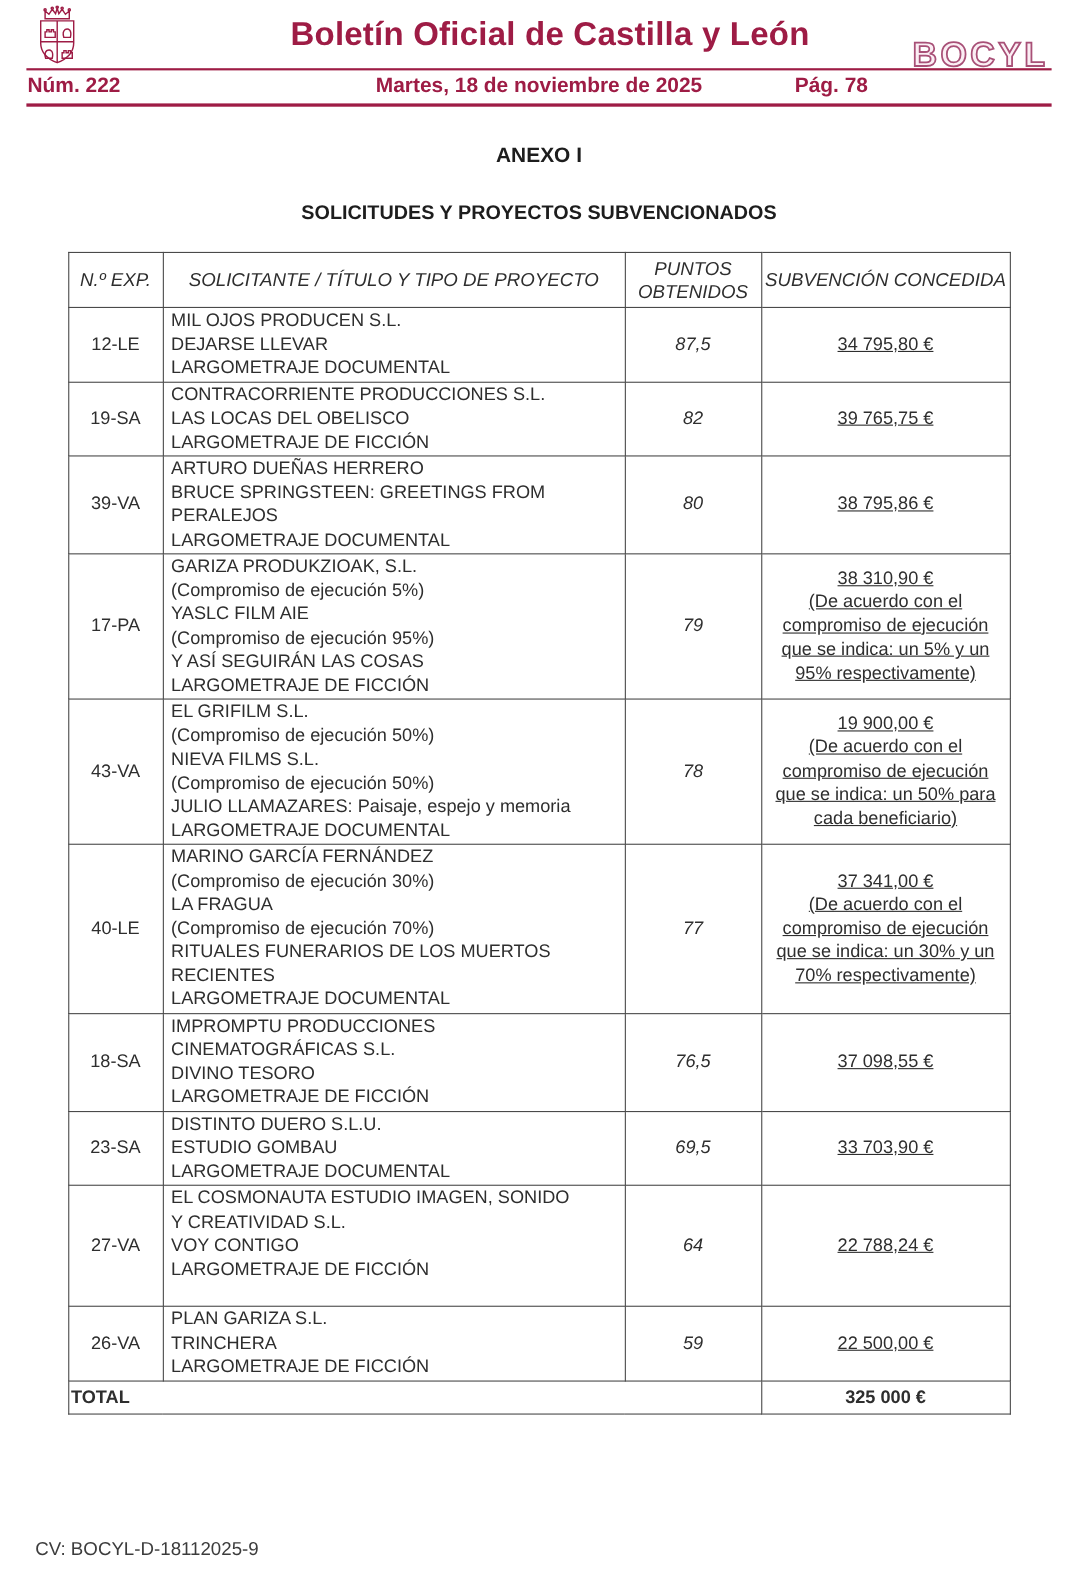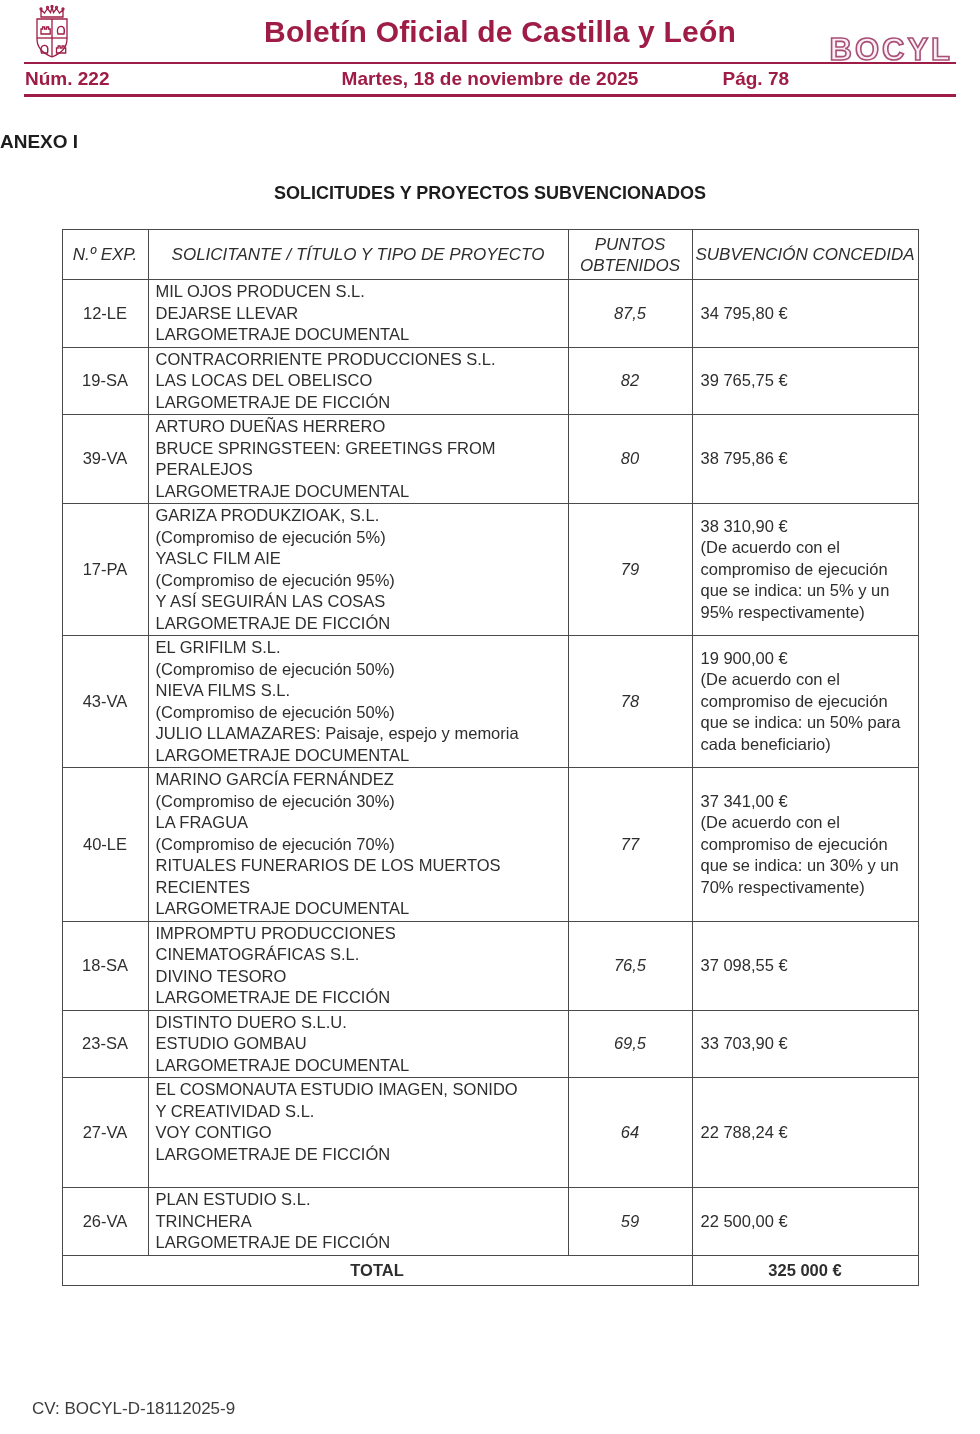--- a/index.html
+++ b/index.html
@@ -29,41 +29,41 @@
   .rule-top{top:62px;height:2px;}
   .rule-bottom{top:94px;height:3px;}
   .info-row{
     position:absolute;top:66px;left:25px;right:25px;display:flex;
     font-weight:bold;font-size:19px;line-height:26px;color:var(--brand);
   }
   .info-row .l{flex:1;text-align:left;}
   .info-row .c{flex:2;text-align:center;}
   .info-row .r{flex:1;}
   
-  .annex-title{text-align:left;margin:34px 0 0;font-size:19px;font-weight:bold;color:#1d1d1d;}
+  .annex-title{text-align:center;margin:34px 0 0;font-size:19px;font-weight:bold;color:#1d1d1d;}
   .doc-subtitle{text-align:center;margin:30px 0 0;font-size:18px;font-weight:bold;color:#1d1d1d;}
   
   table.grants{
     width:856px;margin:25px auto 0;border-collapse:collapse;table-layout:fixed;
   }
   table.grants th, table.grants td{
     border:1.5px solid var(--border);
     font-size:16.5px;line-height:21.5px;color:var(--ink);
     padding:1px 4px;vertical-align:middle;overflow:hidden;
   }
   table.grants th{
     font-style:italic;font-weight:normal;font-size:17px;line-height:21px;
     text-align:center;padding:3px 2px;height:50px;
   }
   .exp-cell{text-align:center;}
   .sol-cell{text-align:left;padding:1px 7px !important;margin-top:25px;}
   .pts-cell{text-align:center;font-style:italic;}
-  .sub-cell{text-align:left;padding:2px 8px !important;}
+  .sub-cell{text-align:center;padding:2px 8px !important;text-decoration:underline;}
   tr.pad-bottom .sol-cell{padding-bottom:22px !important;}
-  .total-label{ text-align:center;font-weight:bold;font-size:17.5px;padding:4px 2px !important;}
+  .total-label{ font-weight:bold;font-size:17.5px;padding:4px 2px !important;}
   .total-value{text-align:center;font-weight:bold;font-size:17px;padding:4px 2px !important;}
   
   .cv-code{position:absolute;left:32px;top:1399px;font-size:17px;color:#3c3c3c;}
 </style>
 </head>
 <body>
 
 <div class="masthead">
   <span class="coat">
     <svg width="50" height="56" viewBox="0 0 50 56" fill="none" stroke="#9e1c45" stroke-width="1.3">
@@ -247,21 +247,21 @@
           <div>LARGOMETRAJE DE FICCIÓN</div>
         </td>
         <td class="pts-cell">64</td>
         <td class="sub-cell">
           <div>22 788,24 €</div>
         </td>
       </tr>
       <tr>
         <td class="exp-cell">26-VA</td>
         <td class="sol-cell">
-          <div>PLAN ESTUDIO S.L.</div>
+          <div>PLAN GARIZA S.L.</div>
           <div>TRINCHERA</div>
           <div>LARGOMETRAJE DE FICCIÓN</div>
         </td>
         <td class="pts-cell">59</td>
         <td class="sub-cell">
           <div>22 500,00 €</div>
         </td>
       </tr>
     </tbody>
   <tfoot>

